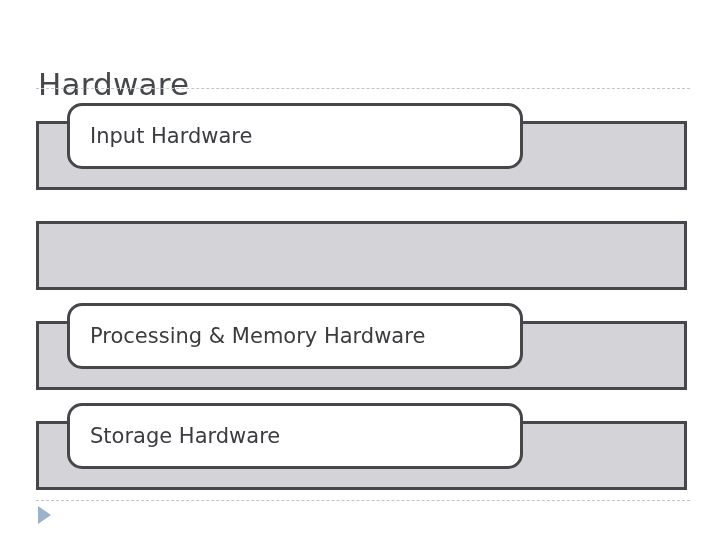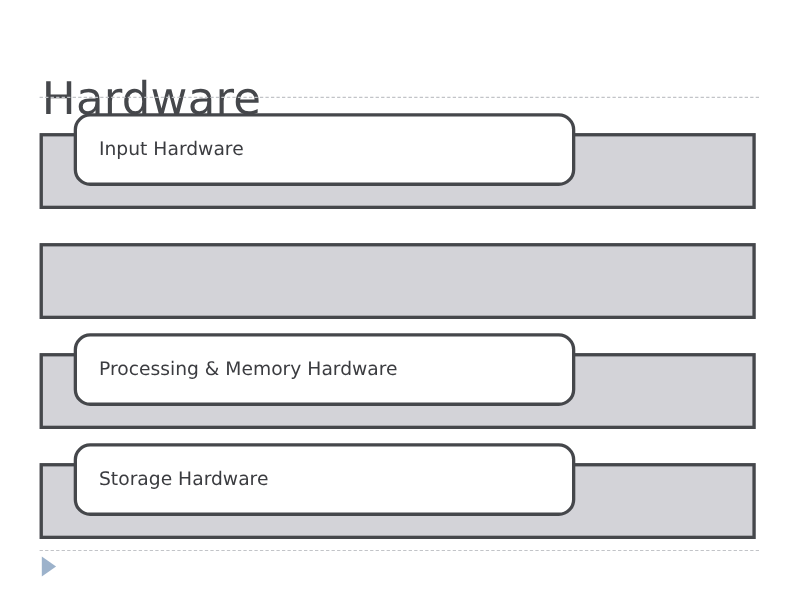--- a/index.html
+++ b/index.html
@@ -19,21 +19,21 @@
     width: 720px;
     height: 540px;
     background: #ffffff;
   }
 
   
   #slide-title {
     position: absolute;
     left: 38px;
     top: 44px;
-    font-size: 41px;
+    font-size: 31px;
     line-height: 38px;
     font-weight: 400;
     color: #45474b;
     letter-spacing: 0.2px;
     white-space: nowrap;
   }
 
   
   .dash-rule {
     position: absolute;
@@ -83,21 +83,21 @@
     background: #ffffff;
     border: 3px solid #45474b;
     border-radius: 15px;
     box-sizing: border-box;
     display: flex;
     align-items: center;
   }
 
   .row-label {
     padding-left: 20px;
-    font-size: 17px;
+    font-size: 21px;
     line-height: 26px;
     color: #3b3c40;
     font-weight: 400;
     white-space: nowrap;
   }
 
   
   #next-marker {
     position: absolute;
     left: 38px;

